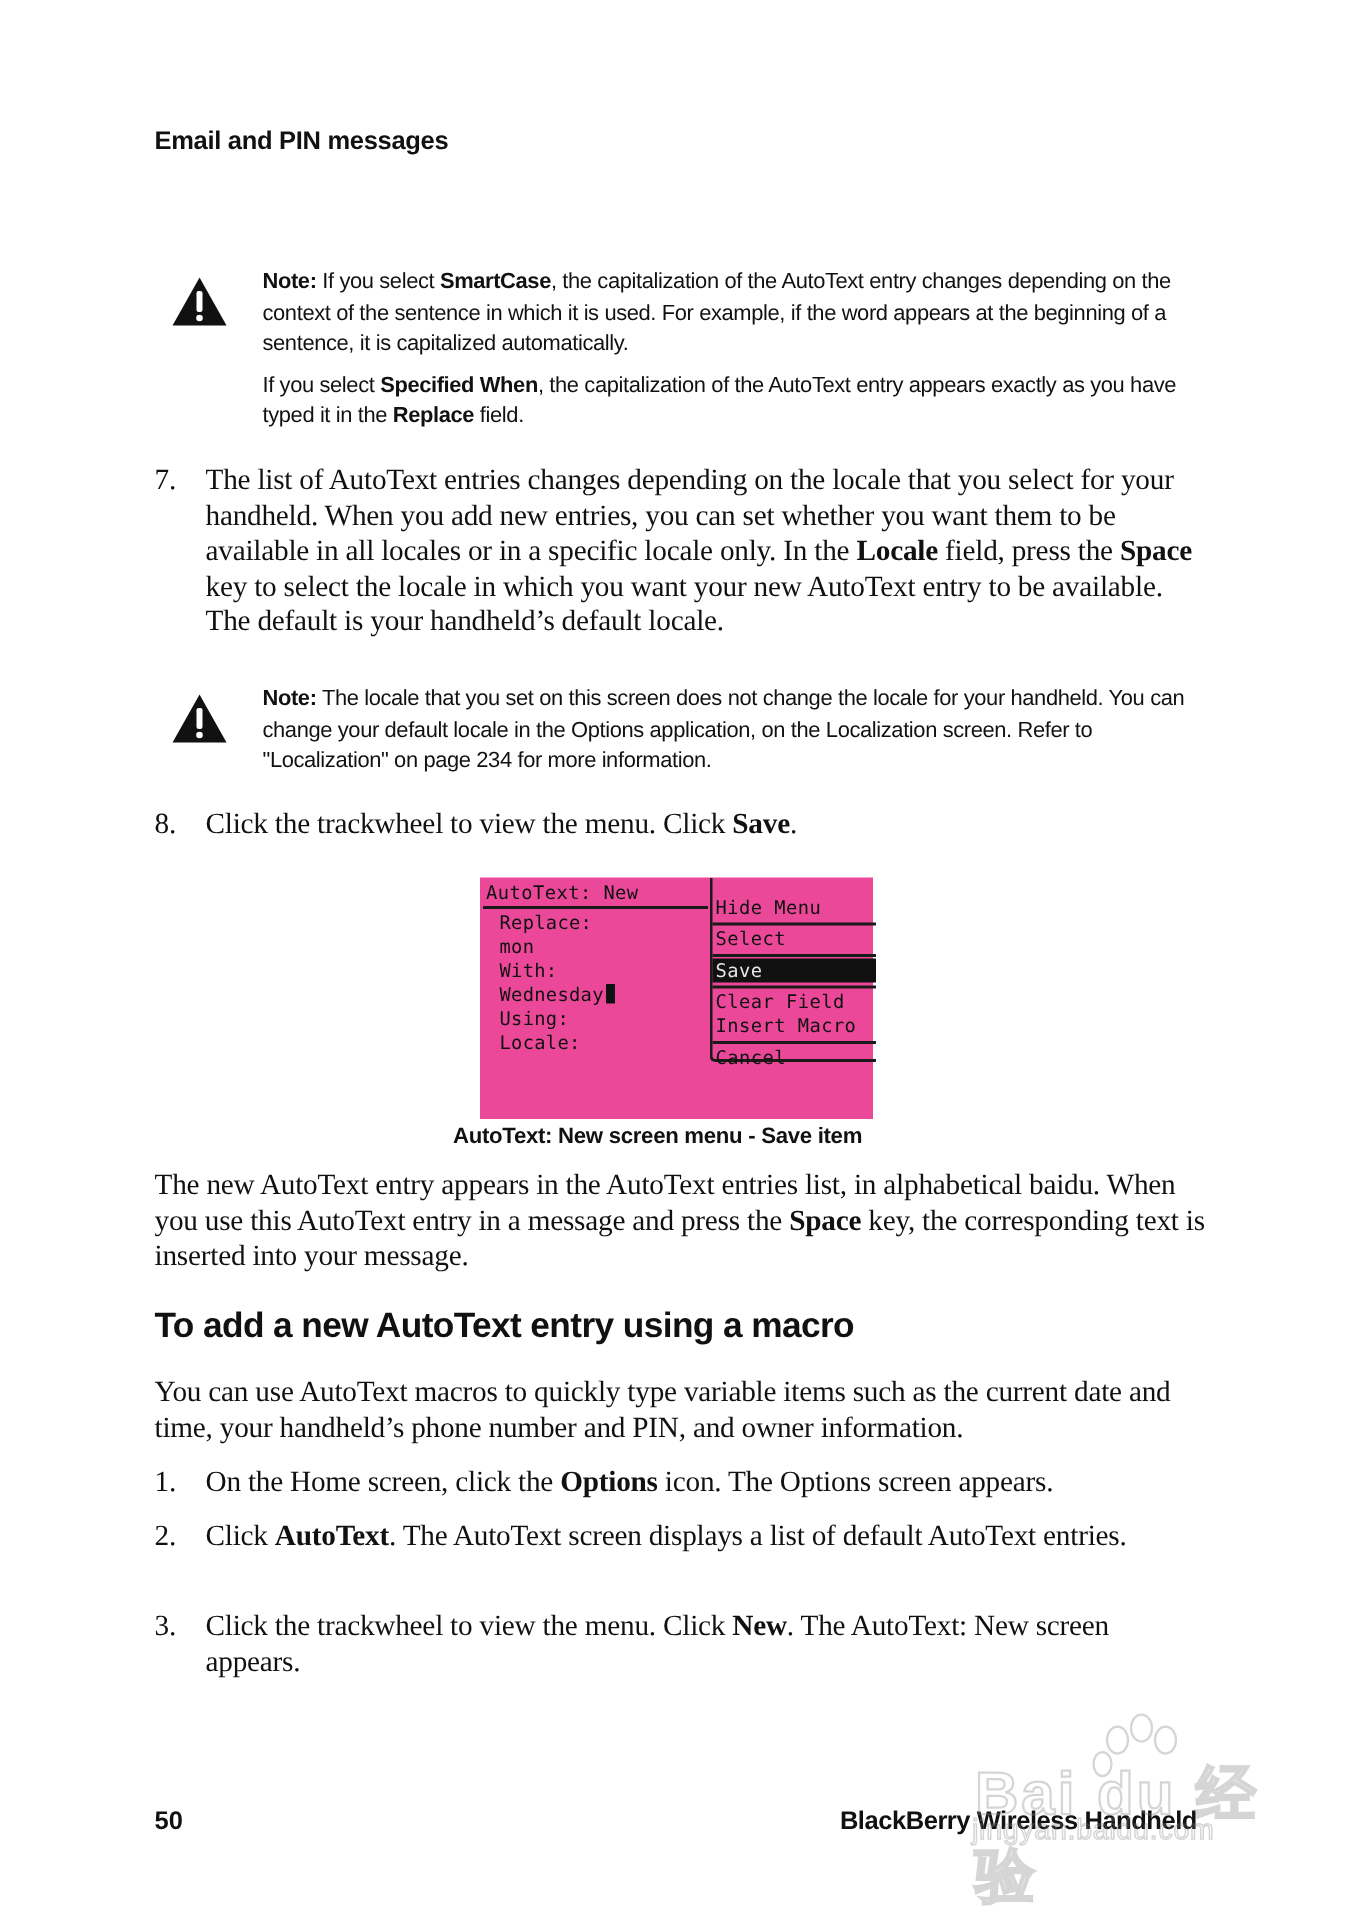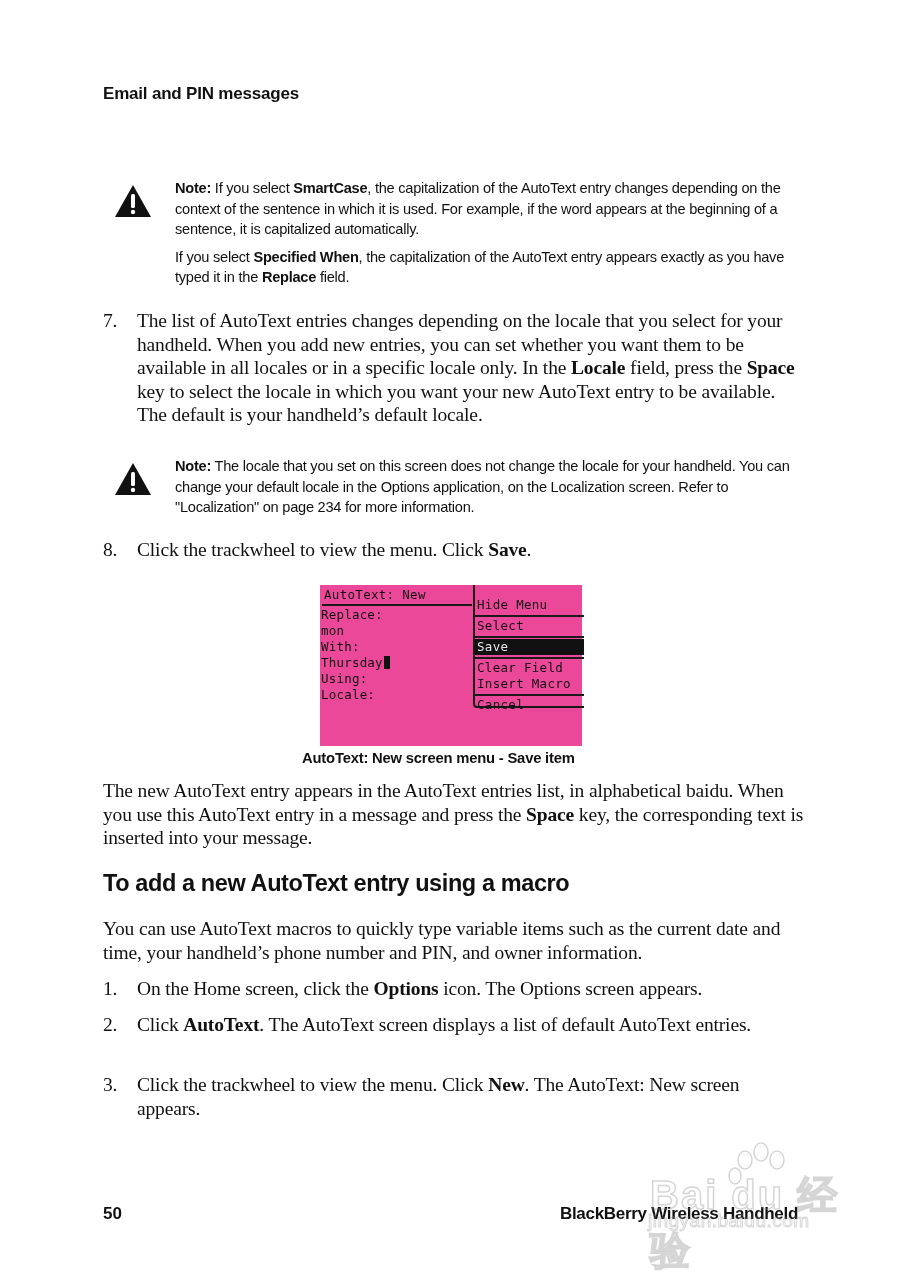--- a/index.html
+++ b/index.html
@@ -29,21 +29,21 @@
 
   .heading { position: absolute; left: 103px; top: 870px; font-size: 23.5px; font-weight: bold; letter-spacing: -0.4px; }
 
   .step1 { top: 977px; }
   .step2 { top: 1013px; }
   .step3 { top: 1073px; }
 
   .device { position: absolute; left: 320px; top: 585px; width: 262px; height: 161px; background: #ec4899; }
   .device .screen-title { position: absolute; left: 4px; top: 2px; font-size: 12.5px; letter-spacing: 0.3px; }
   .device .title-rule { position: absolute; left: 2px; top: 19px; width: 150px; height: 2px; background: #1a1a1a; }
-  .device .fields { position: absolute; left: 1px; top: 22px; font-size: 12.5px; line-height: 16px; letter-spacing: 0.2px; }
+  .device .fields { position: absolute; left: 13px; top: 22px; font-size: 12.5px; line-height: 16px; letter-spacing: 0.2px; }
   .device .fields div { height: 16px; }
   .device .cursor { display: inline-block; width: 6px; height: 13px; background: #111; vertical-align: -2px; margin-left: 1px; }
   .device .menu { position: absolute; left: 153px; top: 0; width: 109px; height: 121px; border-left: 2px solid #1a1a1a; border-bottom: 2px solid #1a1a1a; border-bottom-left-radius: 4px; }
   .device .menu-item { font-size: 12.5px; line-height: 16px; padding-left: 2px; letter-spacing: 0.3px; white-space: nowrap; }
   .device .menu-sep { height: 2px; background: #1a1a1a; margin: 2px 0 1px 0; }
   .device .menu-item.selected { background: #111; color: #e6e6e6; }
 
   .caption { position: absolute; left: 302px; top: 750px; font-size: 14.8px; font-weight: bold; letter-spacing: -0.2px; }
 
   .footer-num { position: absolute; left: 103px; top: 1204px; font-size: 17px; font-weight: bold; }
@@ -93,21 +93,21 @@
   <div class="txt"><span>Click the trackwheel to view the menu. Click </span><b>Save</b><span>.</span></div>
 </div>
 
 <div class="device mono">
   <div class="screen-title">AutoText: New</div>
   <div class="title-rule"></div>
   <div class="fields">
     <div>Replace:</div>
     <div>mon</div>
     <div>With:</div>
-    <div><span>Thursday</span><span class="cursor"></span></div>
+    <div><span>Wednesday</span><span class="cursor"></span></div>
     <div>Using:</div>
     <div>Locale:</div>
   </div>
   <div class="menu">
     <div class="menu-item" style="margin-top:12px;">Hide Menu</div>
     <div class="menu-sep"></div>
     <div class="menu-item">Select</div>
     <div class="menu-sep"></div>
     <div class="menu-item selected">Save</div>
     <div class="menu-sep"></div>

